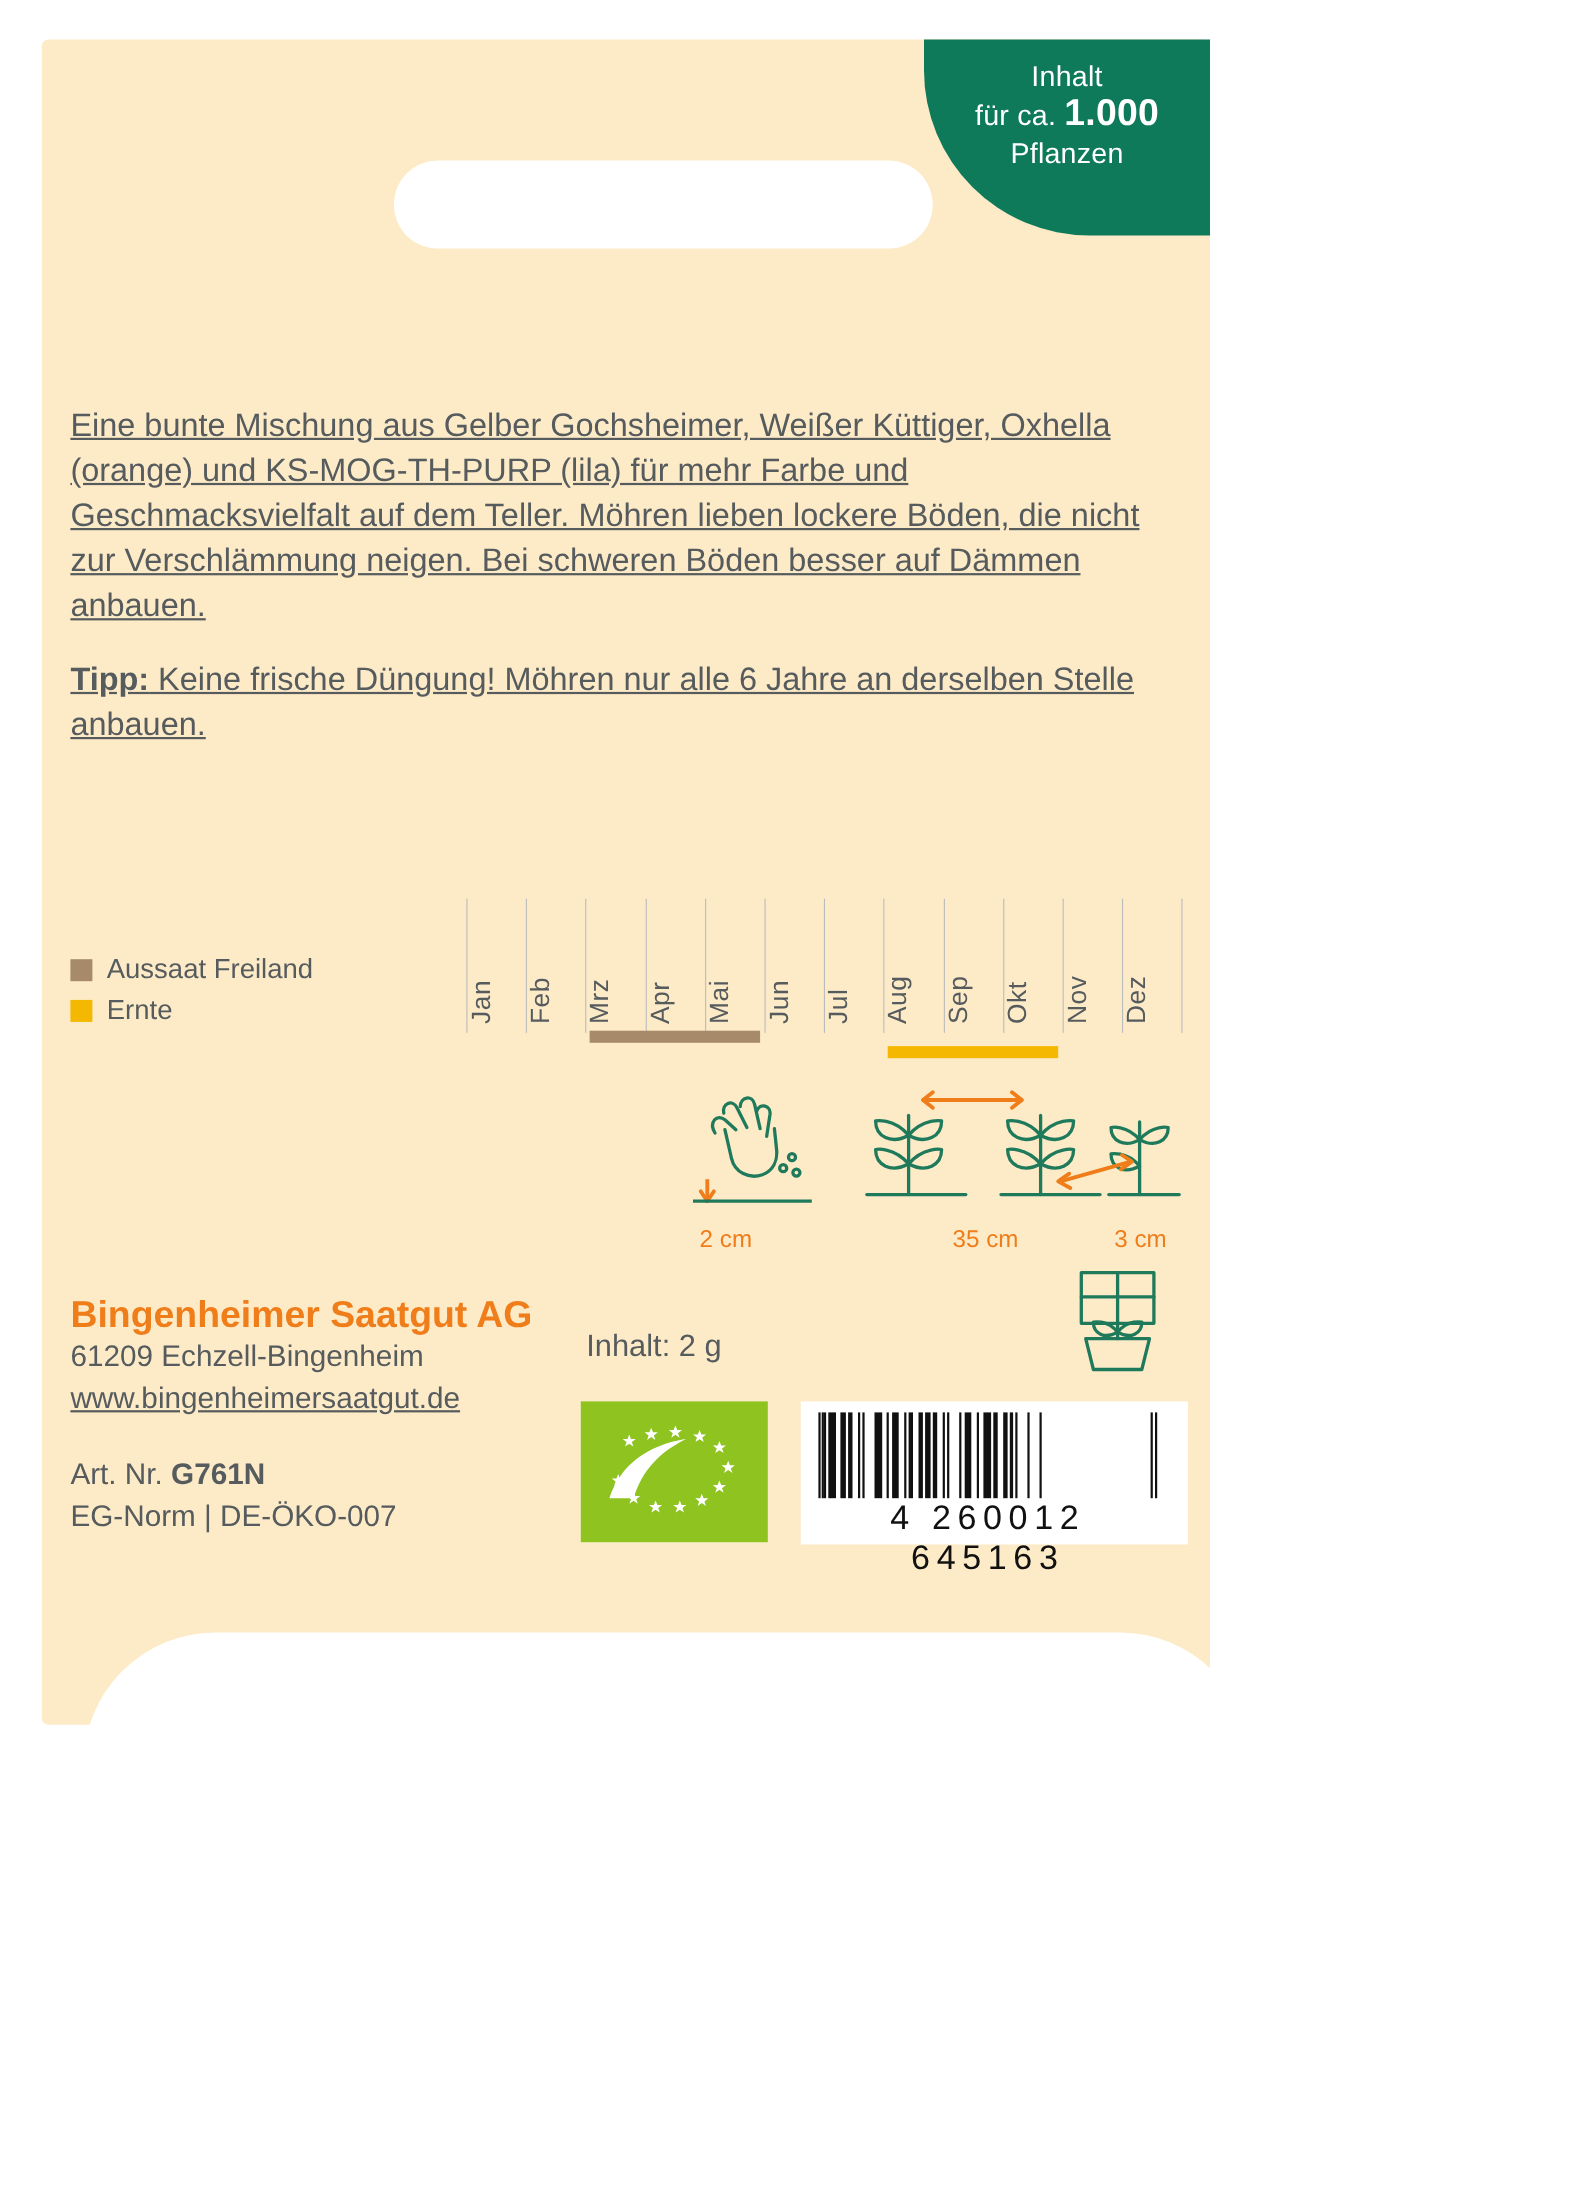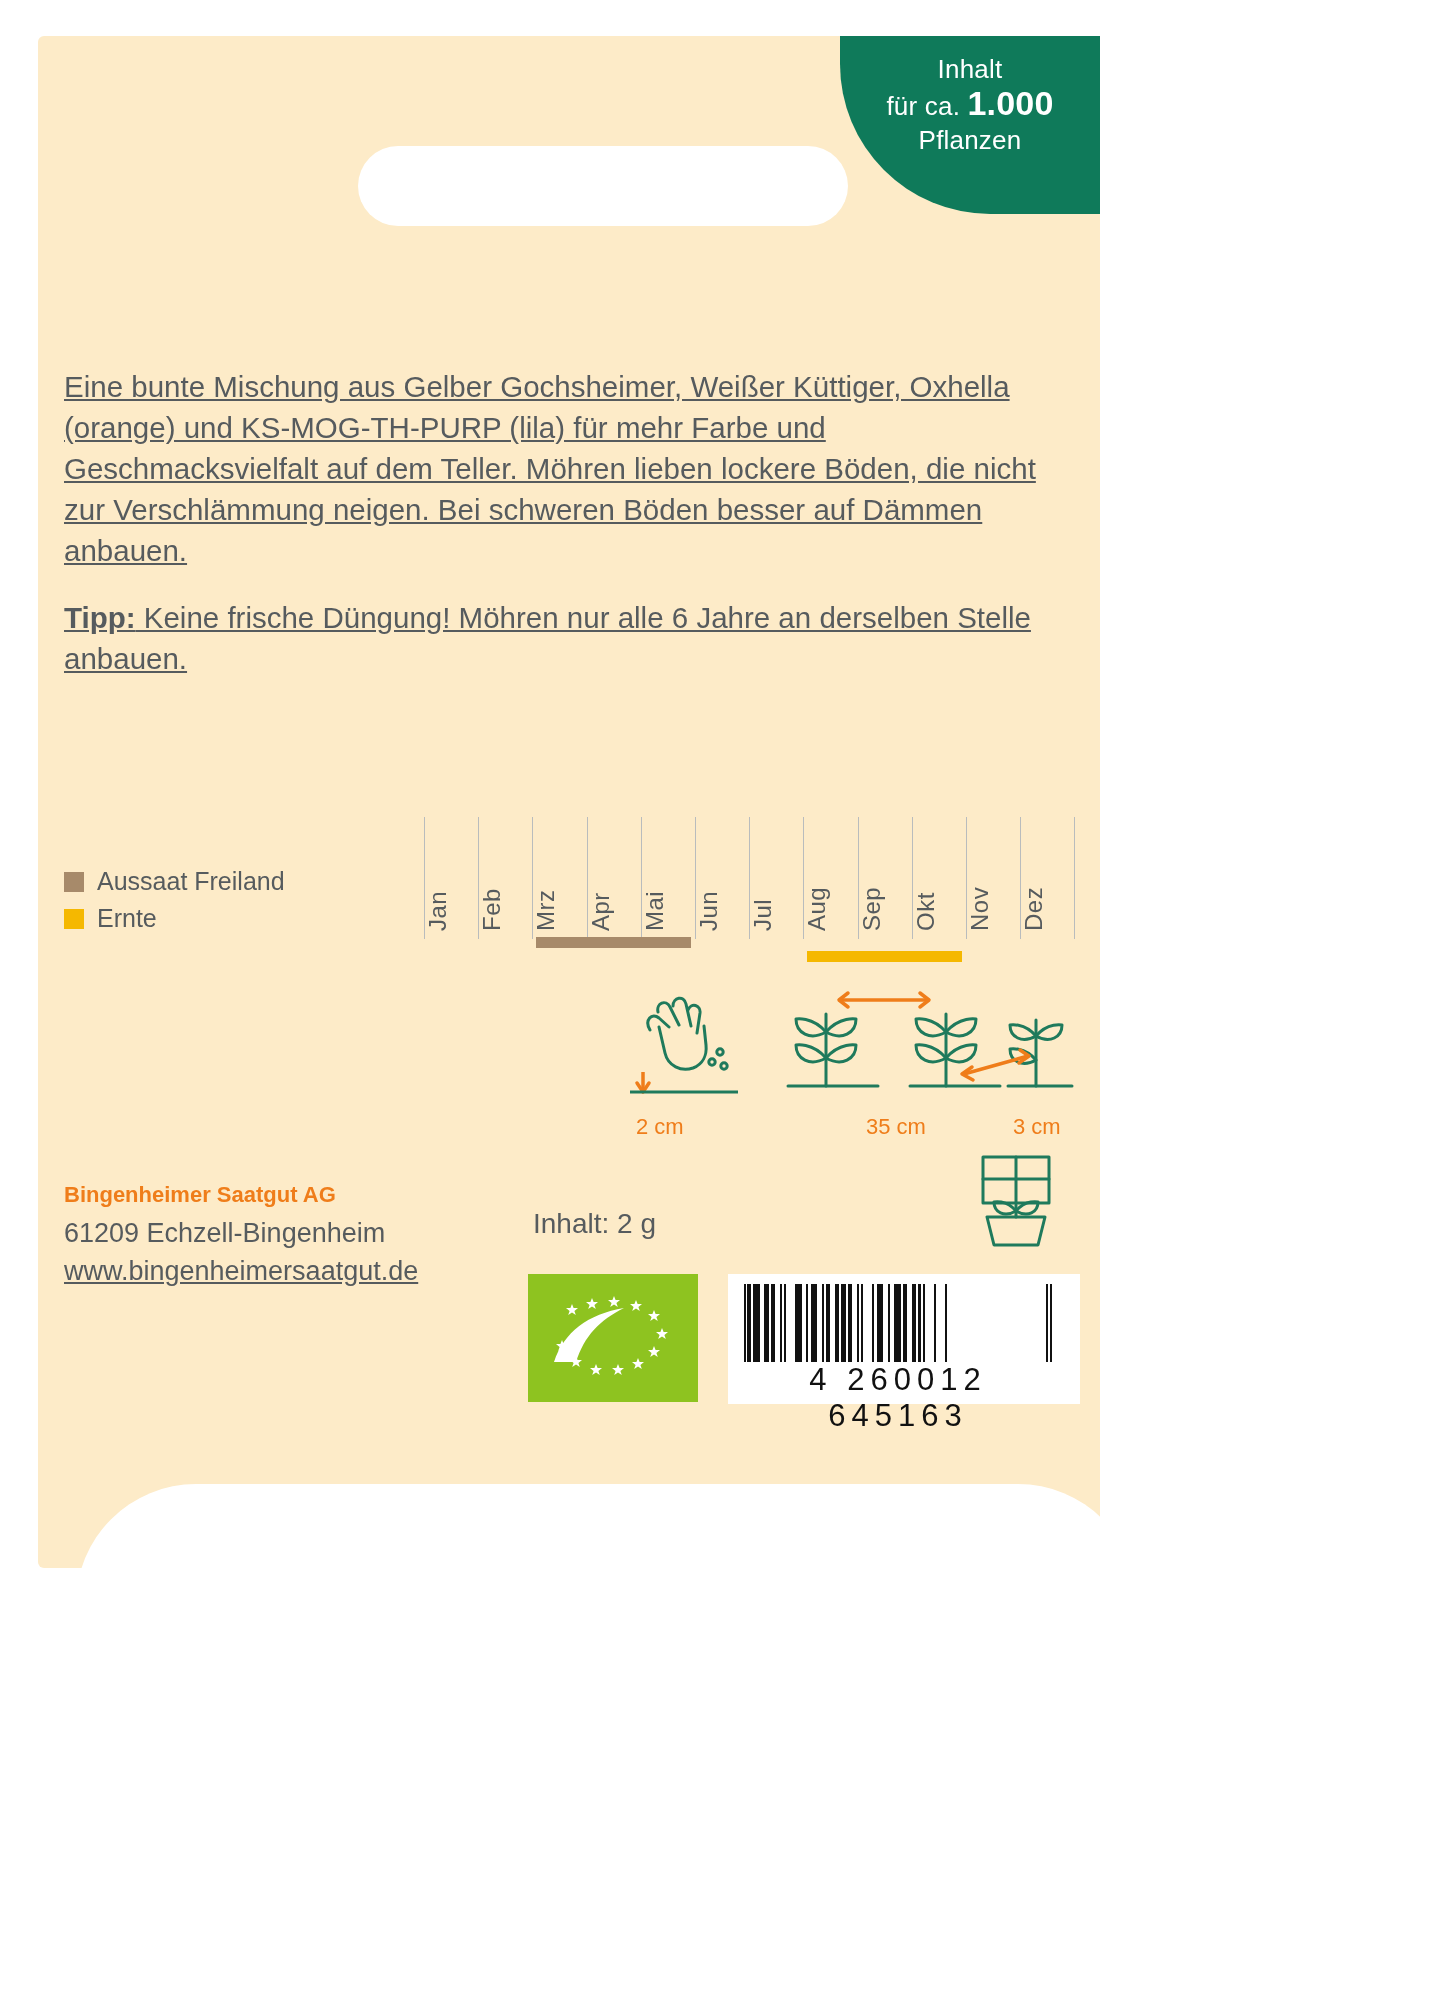--- a/index.html
+++ b/index.html
@@ -201,21 +201,21 @@
     left: 26px;
     top: 1140px;
     width: 520px;
     color: #565b5e;
     font-size: 27px;
     line-height: 38px;
   }
   .company .name {
     color: #ef7d1a;
     font-weight: bold;
-    font-size: 22px;
+    font-size: 34px;
   }
   .company a {
     color: #565b5e;
     text-decoration: underline;
   }
   .artnr {
     position: absolute;
     left: 26px;
     top: 1285px;
     width: 520px;
@@ -456,20 +456,24 @@
         </g>
       </svg>
     </div>
 
     <div class="company">
       <div class="name">Bingenheimer Saatgut AG</div>
       <div>61209 Echzell-Bingenheim</div>
       <a href="#">www.bingenheimersaatgut.de</a>
     </div>
 
+    <div class="artnr">
+      <div><span>Art. Nr. </span><b>G761N</b></div>
+      <div>EG-Norm | DE-ÖKO-007</div>
+    </div>
 
     <div class="content-weight">Inhalt: 2 g</div>
 
     <div class="eu-leaf">
       <svg width="170" height="128" viewBox="0 0 170 128">
         <g fill="#ffffff">
           <g id="stars">
             <polygon points="0,-6 1.6,-1.9 6,-1.9 2.4,0.9 3.8,5 0,2.4 -3.8,5 -2.4,0.9 -6,-1.9 -1.6,-1.9" transform="translate(44,36)"></polygon>
             <polygon points="0,-6 1.6,-1.9 6,-1.9 2.4,0.9 3.8,5 0,2.4 -3.8,5 -2.4,0.9 -6,-1.9 -1.6,-1.9" transform="translate(64,30)"></polygon>
             <polygon points="0,-6 1.6,-1.9 6,-1.9 2.4,0.9 3.8,5 0,2.4 -3.8,5 -2.4,0.9 -6,-1.9 -1.6,-1.9" transform="translate(86,28)"></polygon>

